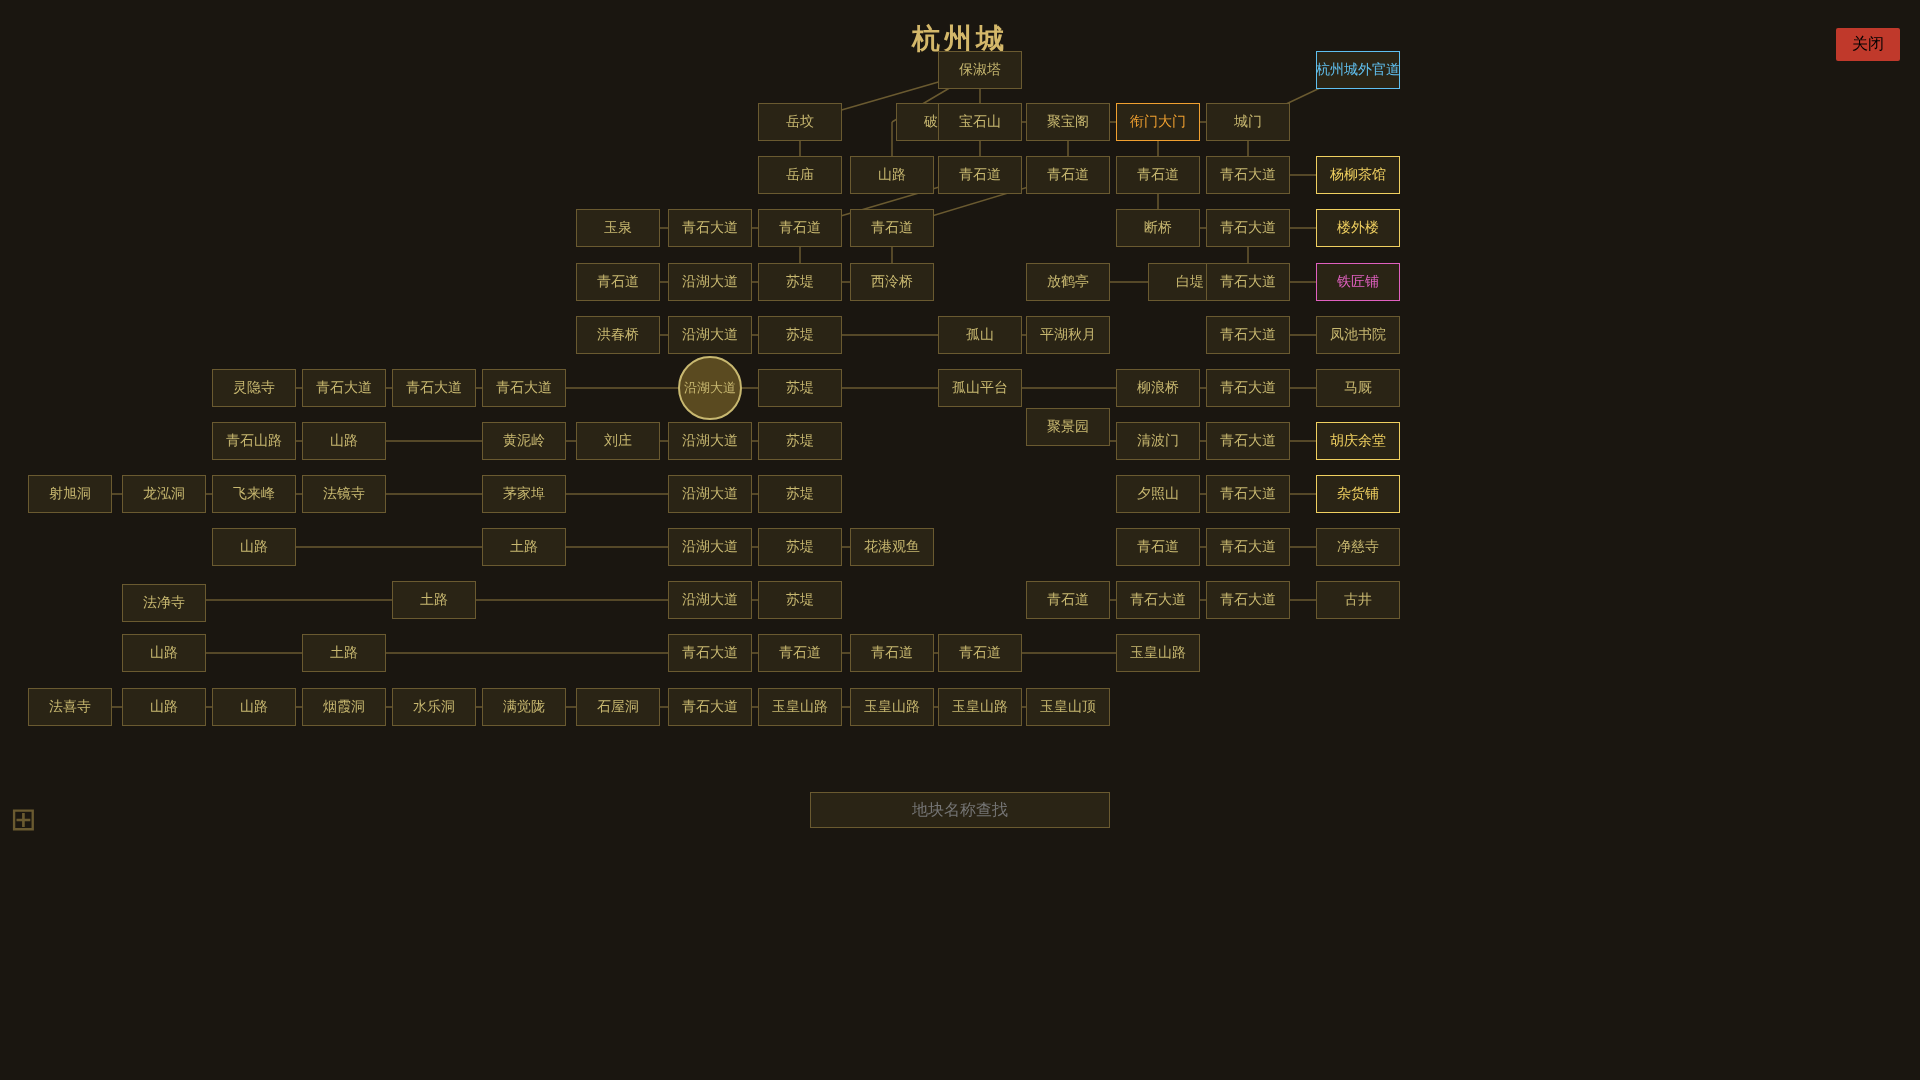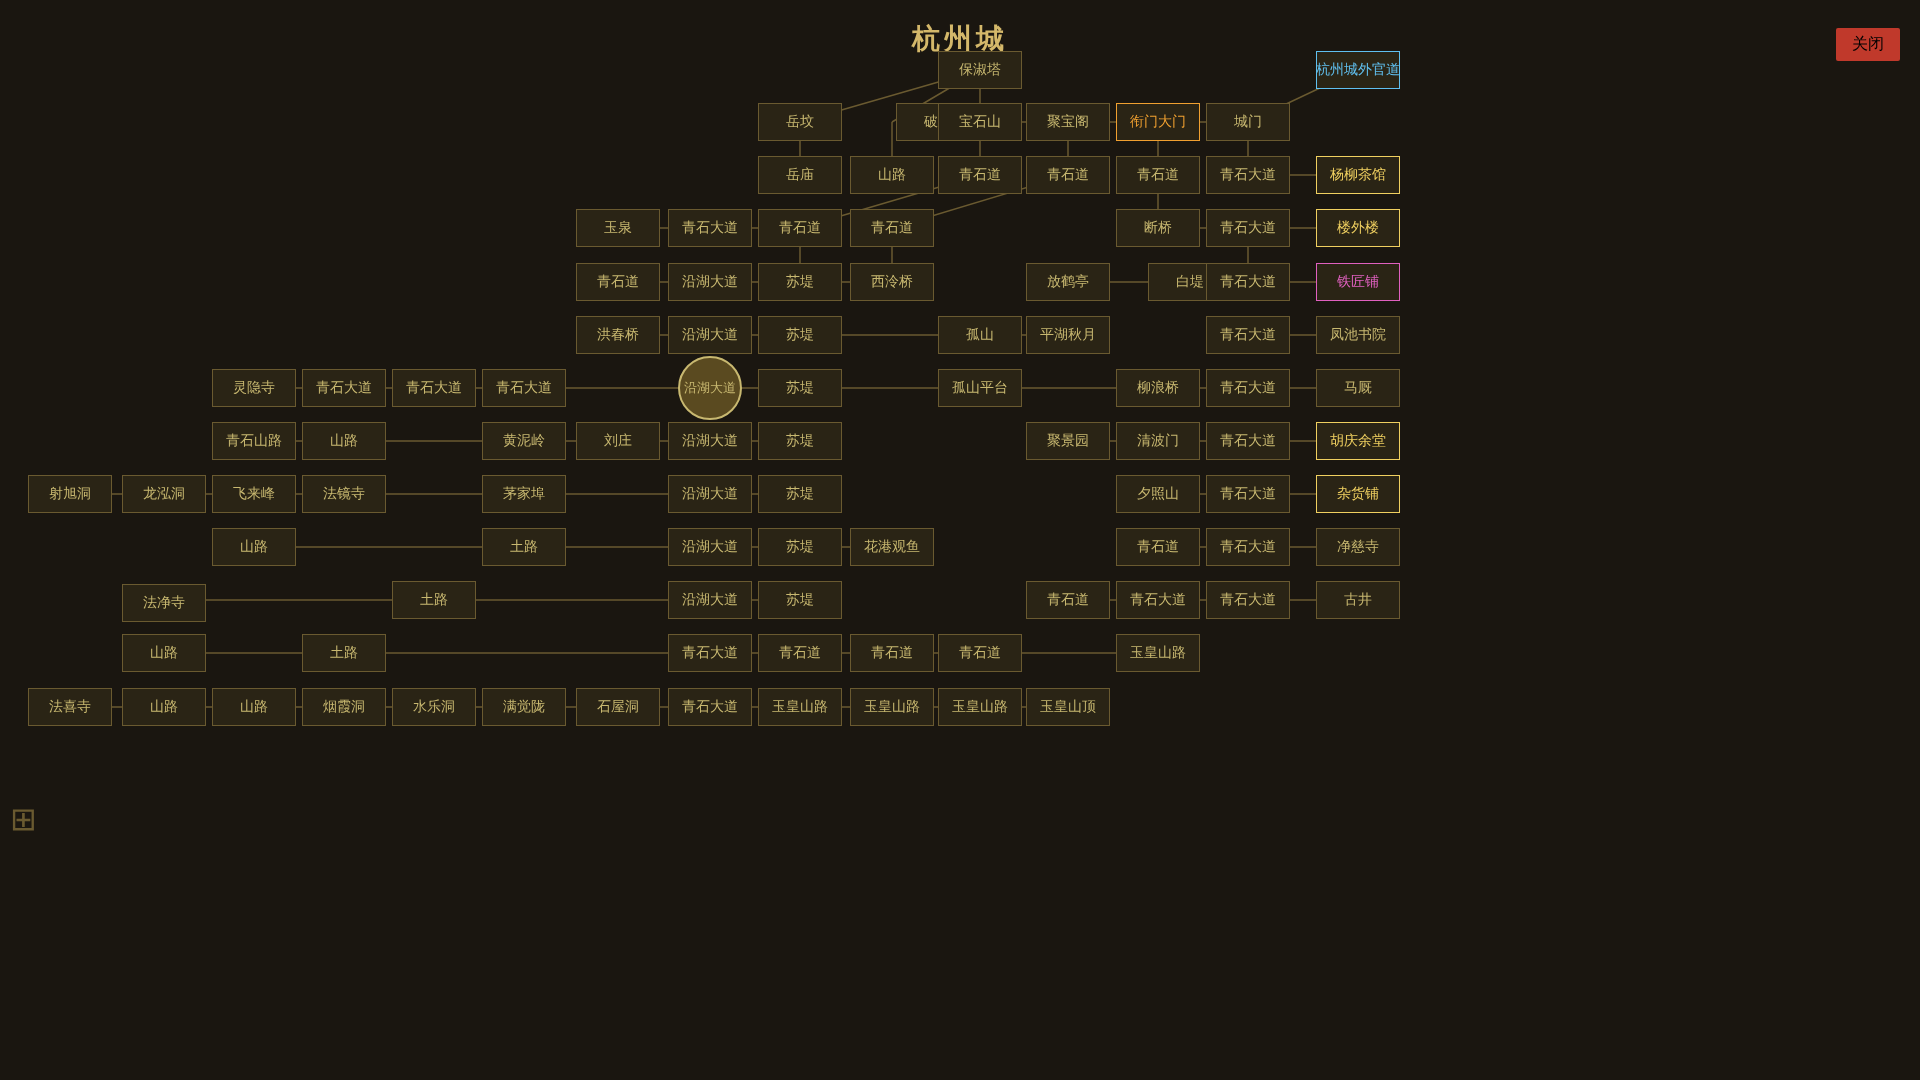--- a/index.html
+++ b/index.html
@@ -275,21 +275,21 @@
       <div class="node" style="left: 938px; top: 369px;">孤山平台</div>
       <div class="node" style="left: 1116px; top: 369px;">柳浪桥</div>
       <div class="node" style="left: 1206px; top: 369px;">青石大道</div>
       <div class="node" style="left: 1316px; top: 369px;">马厩</div>
       <div class="node" style="left: 212px; top: 422px;">青石山路</div>
       <div class="node" style="left: 302px; top: 422px;">山路</div>
       <div class="node" style="left: 482px; top: 422px;">黄泥岭</div>
       <div class="node" style="left: 576px; top: 422px;">刘庄</div>
       <div class="node" style="left: 668px; top: 422px;">沿湖大道</div>
       <div class="node" style="left: 758px; top: 422px;">苏堤</div>
-      <div class="node" style="left: 1026px; top: 422px;">聚景园</div>
+      <div class="node" style="left: 1026px; top: 408px;">聚景园</div>
       <div class="node" style="left: 1116px; top: 422px;">清波门</div>
       <div class="node" style="left: 1206px; top: 422px;">青石大道</div>
       <div class="node special-yellow" style="left: 1316px; top: 422px;">胡庆余堂</div>
       <div class="node" style="left: 28px; top: 475px;">射旭洞</div>
       <div class="node" style="left: 122px; top: 475px;">龙泓洞</div>
       <div class="node" style="left: 212px; top: 475px;">飞来峰</div>
       <div class="node" style="left: 302px; top: 475px;">法镜寺</div>
       <div class="node" style="left: 482px; top: 475px;">茅家埠</div>
       <div class="node" style="left: 668px; top: 475px;">沿湖大道</div>
       <div class="node" style="left: 758px; top: 475px;">苏堤</div>
@@ -327,16 +327,19 @@
       <div class="node" style="left: 482px; top: 688px;">满觉陇</div>
       <div class="node" style="left: 576px; top: 688px;">石屋洞</div>
       <div class="node" style="left: 668px; top: 688px;">青石大道</div>
       <div class="node" style="left: 758px; top: 688px;">玉皇山路</div>
       <div class="node" style="left: 850px; top: 688px;">玉皇山路</div>
       <div class="node" style="left: 938px; top: 688px;">玉皇山路</div>
       <div class="node" style="left: 1026px; top: 688px;">玉皇山顶</div>
       <div class="node special-blue" style="left: 1316px; top: 51px;">杭州城外官道</div>
     </div>
 
+  <div id="search-bar">
+    <input id="search-input" type="text" placeholder="地块名称查找" style="">
+  </div>
 
   <div id="bottom-left-icon">⊞</div>
 
 </div>
 
 </body></html>

